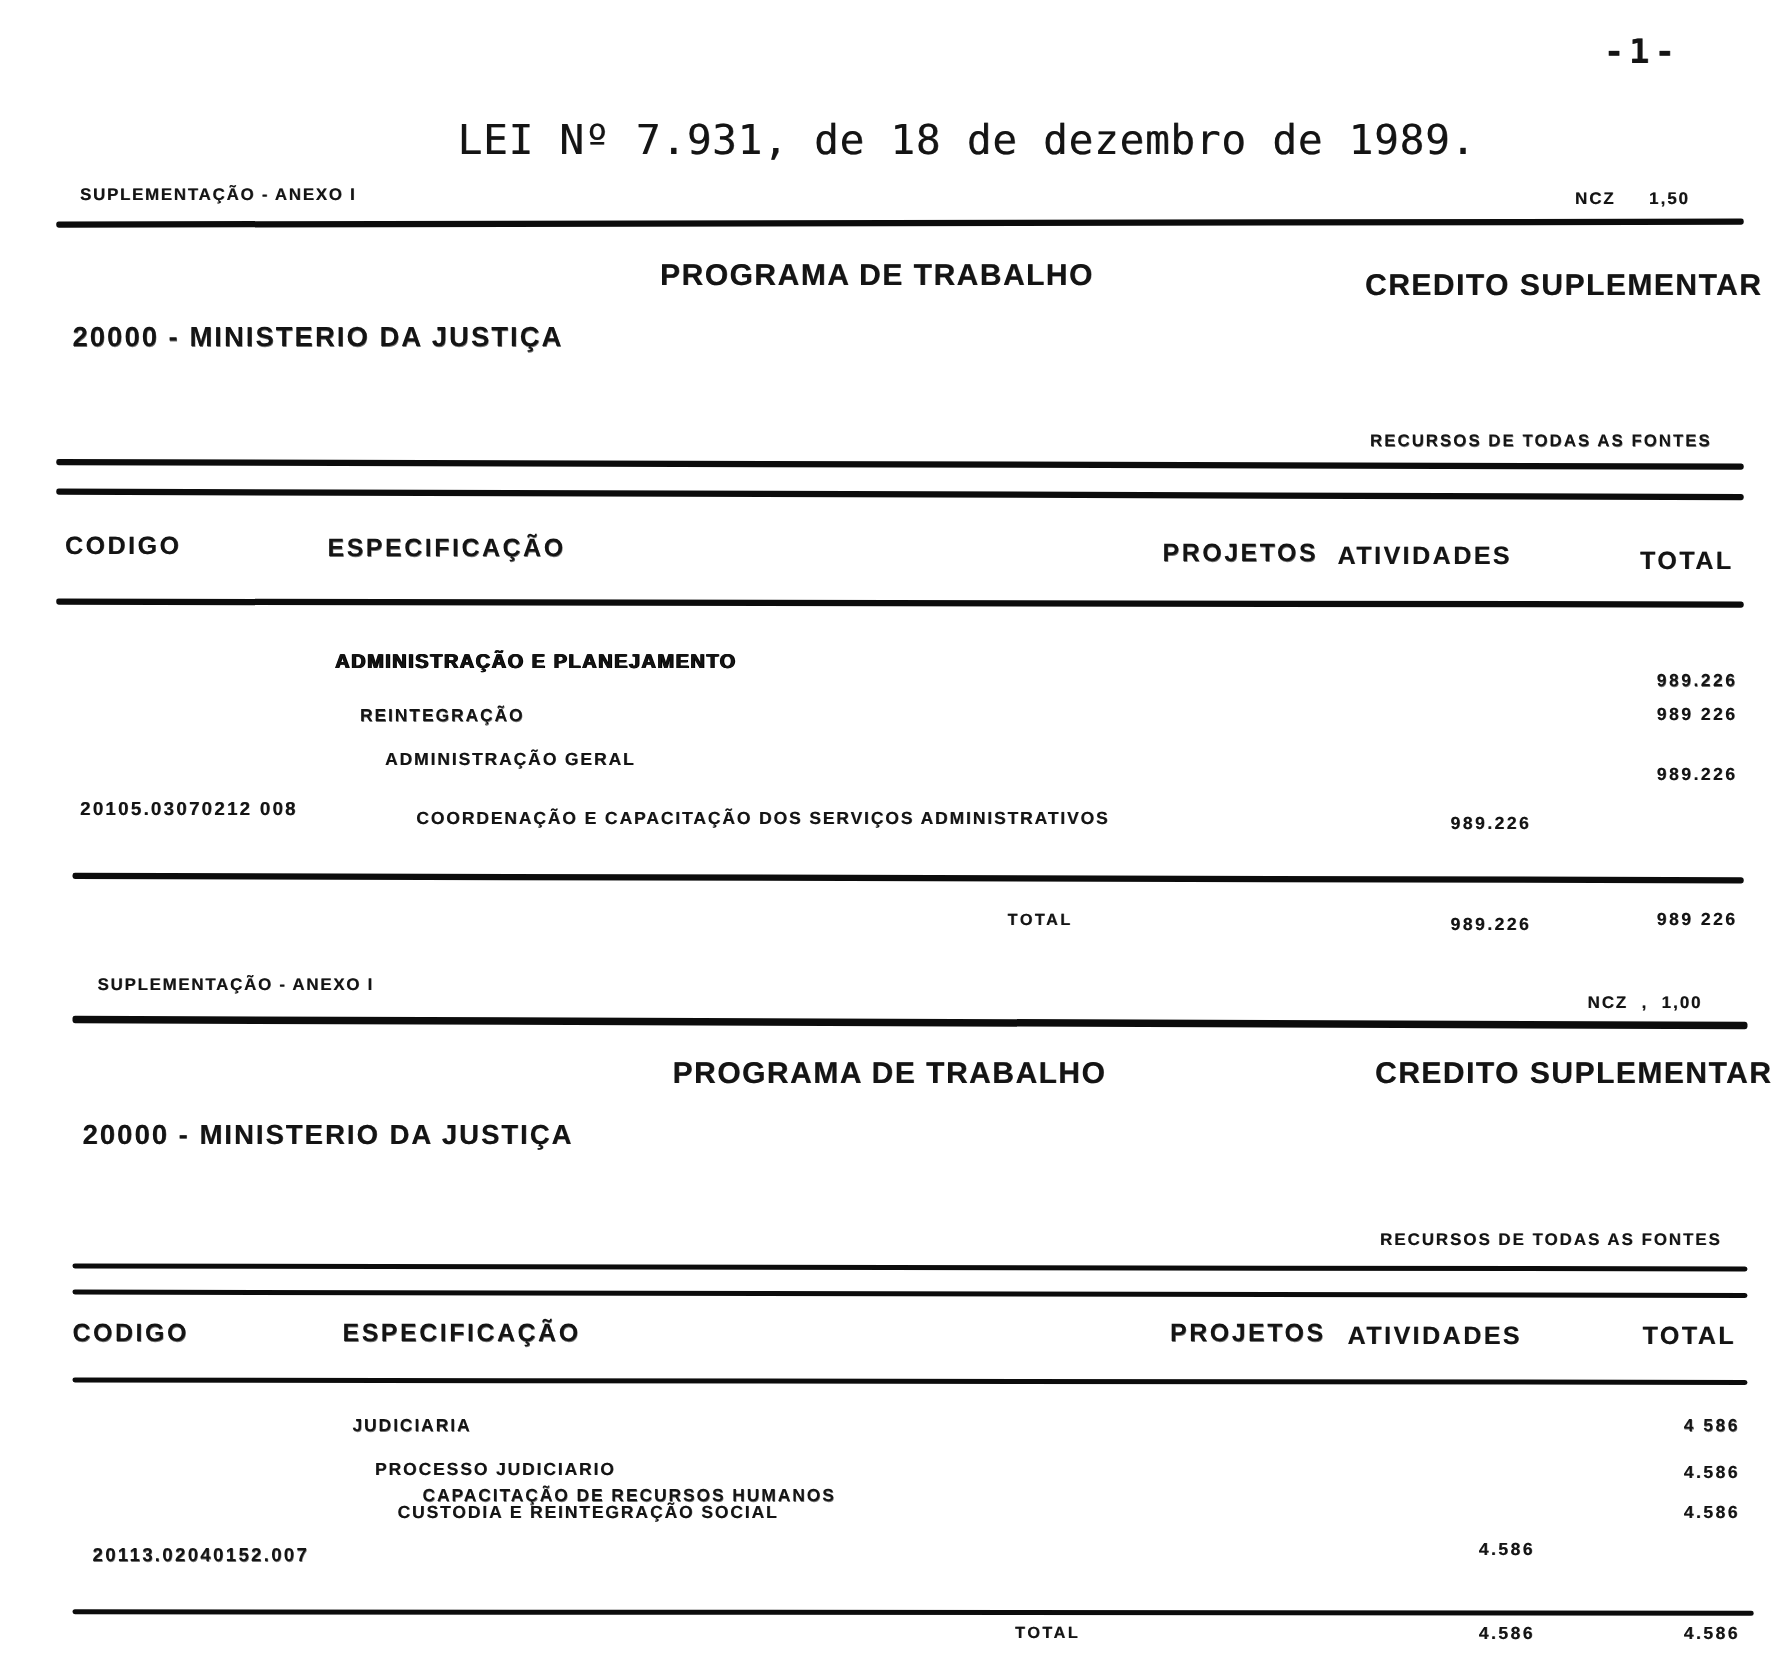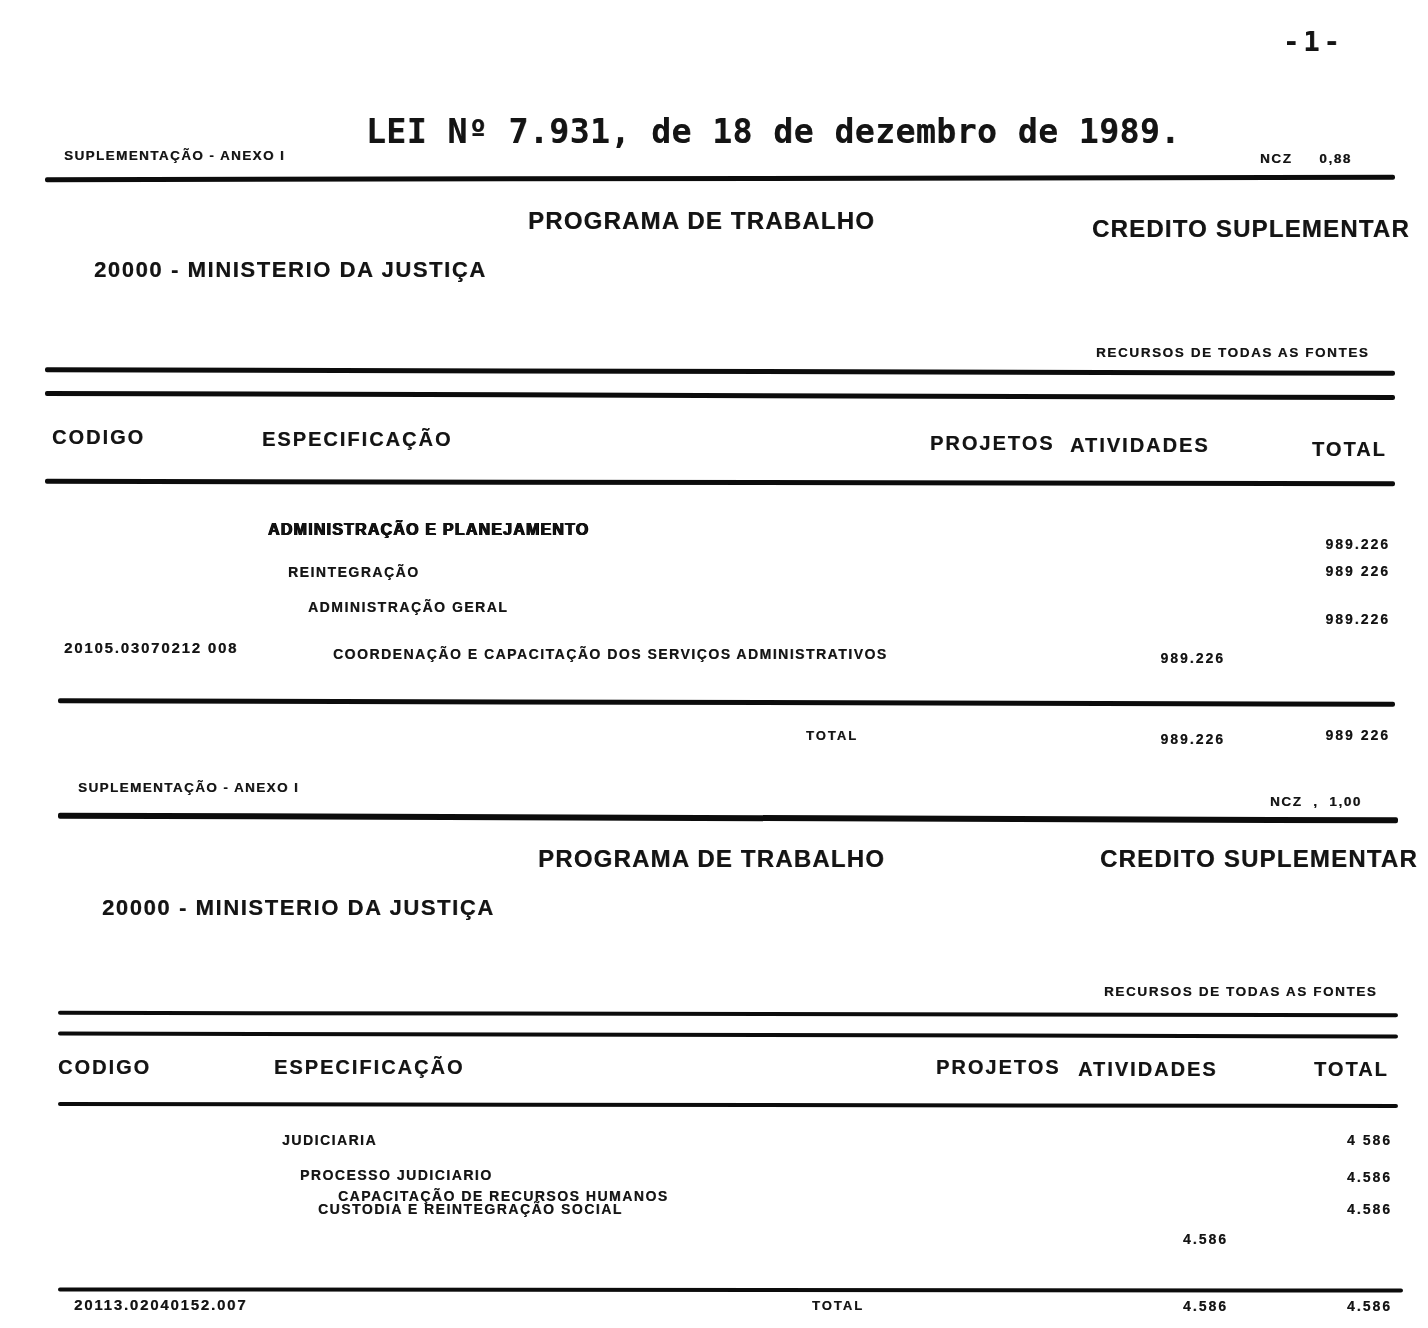--- a/index.html
+++ b/index.html
@@ -12,21 +12,21 @@
     font-family:"Liberation Sans", sans-serif;
     overflow:hidden;
     margin:0 auto;
   }
   .abs { position:absolute; white-space:pre; }
   .t-page   { font-family:"DejaVu Sans Mono", monospace; font-size:27px; font-weight:700; letter-spacing:4px; }
   .t-title  { font-family:"DejaVu Sans Mono", monospace; font-size:33px; font-weight:500; letter-spacing:0.5px; }
   .t-annex  { font-size:13.5px; font-weight:700; letter-spacing:1.4px; }
   .t-ncz    { font-size:13.5px; font-weight:700; letter-spacing:1.6px; }
   .t-hdr    { font-size:24px; font-weight:700; letter-spacing:1.2px; }
-  .t-org    { font-size:22px; font-weight:700; letter-spacing:1.6px;margin-left:36px; }
+  .t-org    { font-size:22px; font-weight:700; letter-spacing:1.6px; }
   .t-res    { font-size:13.5px; font-weight:700; letter-spacing:1.6px; }
   .t-col    { font-size:20px; font-weight:700; letter-spacing:2px; }
   .t-row    { font-size:14px; font-weight:700; letter-spacing:1.5px; }
   .t-row-lg { font-size:16px; font-weight:700; letter-spacing:1.2px; text-shadow:0.8px 0 #000, -0.4px 0 #000; }
   .t-code   { font-size:15px; font-weight:700; letter-spacing:1.8px; }
   .t-num    { font-size:14px; font-weight:700; letter-spacing:2px; }
   .t-totlbl { font-size:13px; font-weight:700; letter-spacing:2px; }
   .rule { position:absolute; background:#0c0c0c; border-radius:2px; }
   .overprint {
     display:inline-block;
@@ -36,24 +36,24 @@
     text-shadow:1px 0 #000;
   }
   .fuzz { text-shadow:0.4px 0.2px 0 rgba(0,0,0,0.55); }
 </style>
 </head>
 <body>
 
 <div class="page fuzz">
 
   <div class="abs t-page" style="left:1283px; top:26px;">-1-</div>
-  <div class="abs t-title" style="left:366px;  top:112px;font-weight:bold;">LEI Nº 7.931, de 18 de dezembro de 1989.</div>
+  <div class="abs t-title" style="left:366px;  top:92px;">LEI Nº 7.931, de 18 de dezembro de 1989.</div>
 
   <div class="abs t-annex" style="left:64px;   top:148px;">SUPLEMENTAÇÃO - ANEXO I</div>
-  <div class="abs t-ncz" style="left:1260px; top:151px;">NCZ     0,88</div>
+  <div class="abs t-ncz" style="left:1260px; top:151px;">NCZ     1,50</div>
 
   <div class="rule" style="left:45px; top:176px; width:1350px; height:5px; transform:rotate(-0.1deg);"></div>
 
   <div class="abs t-hdr" style="left:528px;  top:207px;">PROGRAMA DE TRABALHO</div>
   <div class="abs t-hdr" style="left:1092px; top:215px;">CREDITO SUPLEMENTAR</div>
 
   <div class="abs t-org" style="left:58px; top:257px;">20000 - MINISTERIO DA JUSTIÇA</div>
 
   <div class="abs t-res" style="left:1096px; top:345px;">RECURSOS DE TODAS AS FONTES</div>
 
@@ -112,21 +112,21 @@
 
   <div class="abs t-row" style="left:282px; top:1132px;">JUDICIARIA</div>
   <div class="abs t-num" style="right:36px; top:1132px;">4 586</div>
 
   <div class="abs t-row" style="left:300px; top:1167px;">PROCESSO JUDICIARIO</div>
   <div class="abs t-num" style="right:36px; top:1169px;">4.586</div>
 
   <div class="abs t-row" style="left:318px; top:1201px;">CUSTODIA E REINTEGRAÇÃO SOCIAL</div>
   <div class="abs t-num" style="right:36px; top:1201px;">4.586</div>
 
-  <div class="abs t-code" style="left:74px;   top:1296px;text-align:center;">20113.02040152.007</div>
+  <div class="abs t-code" style="left:74px;   top:1236px;text-align:center;">20113.02040152.007</div>
   <div class="abs t-row" style="left:338px;  top:1188px;">CAPACITAÇÃO DE RECURSOS HUMANOS</div>
   <div class="abs t-num" style="right:200px; top:1231px;">4.586</div>
 
   <div class="rule" style="left:58px; top:1288px; width:1345px; height:4px; transform:rotate(0.05deg);"></div>
 
   <div class="abs t-totlbl" style="left:812px;  top:1298px;">TOTAL</div>
   <div class="abs t-num" style="right:200px; top:1298px;">4.586</div>
   <div class="abs t-num" style="right:36px;  top:1298px;">4.586</div>
 
 </div>

